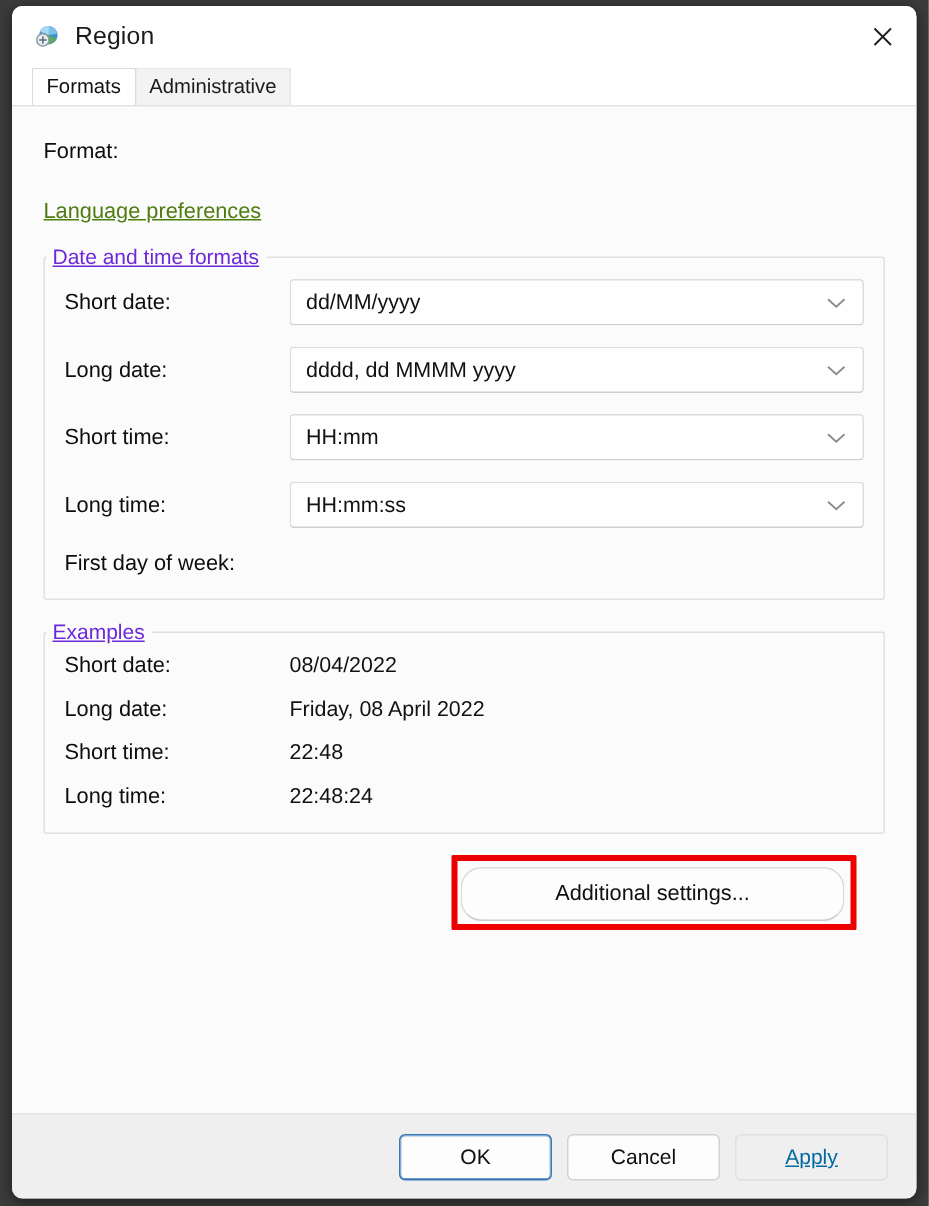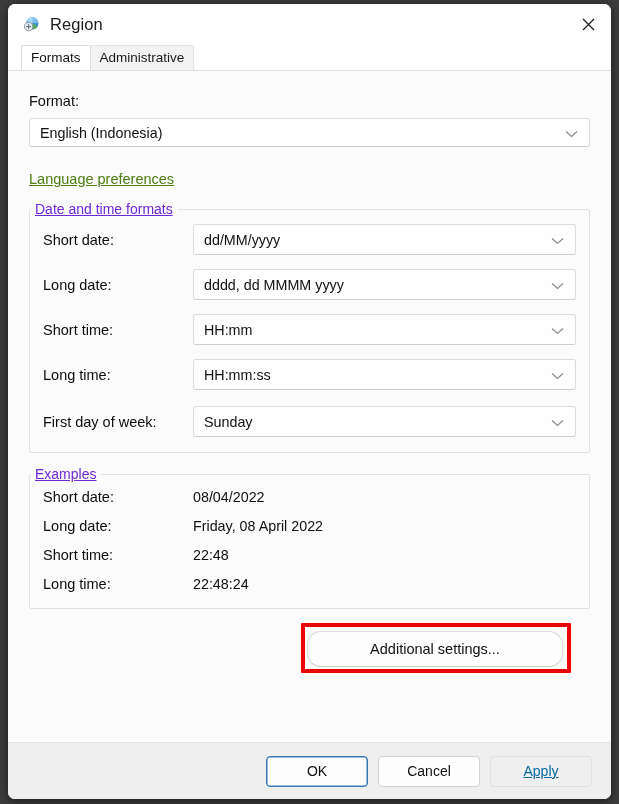--- a/index.html
+++ b/index.html
@@ -326,28 +326,20 @@
     </div>
     <div class="tab inactive">
       <span>Administrative</span>
     </div>
   </div>
 
   <div id="page">
 
     <div id="format-label" class="field-label">Format:</div>
 
-    <div id="format-combo" class="combo">
-      <span class="val">English (Indonesia)</span>
-      <span class="chev">
-        <svg width="13" height="8" viewBox="0 0 13 8">
-            <path d="M1 1.5 L6.5 6.5 L12 1.5" stroke="#8b8b8b" stroke-width="1.2" fill="none"></path>
-          </svg>
-      </span>
-    </div>
 
     <a id="lang-link">Language preferences</a>
 
     
     <div class="groupbox" id="dt-group">
       <div class="gb-title">Date and time formats</div>
 
       <div class="dt-row">
         <span class="lbl">Short date:</span>
         <div class="combo">
@@ -391,28 +383,20 @@
           <span class="chev">
             <svg width="13" height="8" viewBox="0 0 13 8">
                 <path d="M1 1.5 L6.5 6.5 L12 1.5" stroke="#8b8b8b" stroke-width="1.2" fill="none"></path>
               </svg>
           </span>
         </div>
       </div>
 
       <div class="dt-row">
         <span class="lbl">First day of week:</span>
-        <div class="combo">
-          <span class="val">Sunday</span>
-          <span class="chev">
-            <svg width="13" height="8" viewBox="0 0 13 8">
-                <path d="M1 1.5 L6.5 6.5 L12 1.5" stroke="#8b8b8b" stroke-width="1.2" fill="none"></path>
-              </svg>
-          </span>
-        </div>
       </div>
     </div>
 
     
     <div class="groupbox" id="ex-group">
       <div class="gb-title">Examples</div>
 
       <div class="ex-row">
         <span class="lbl">Short date:</span>
         <span class="val">08/04/2022</span>

